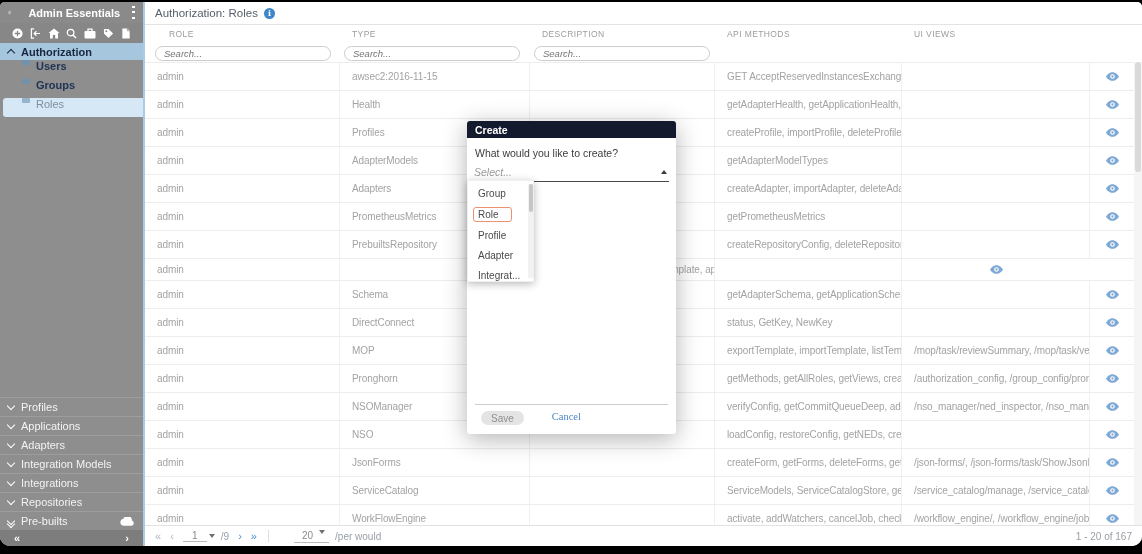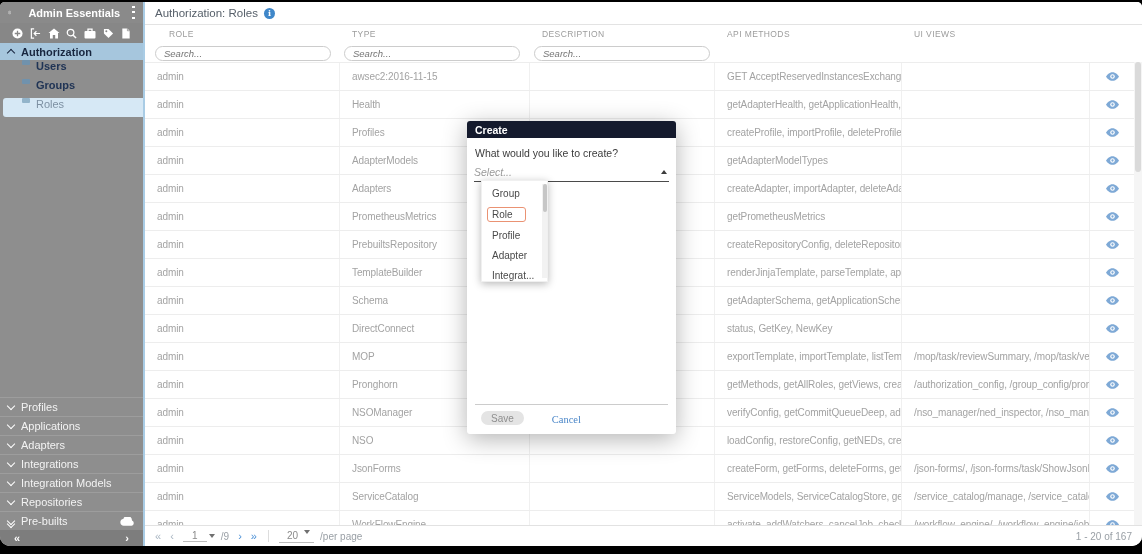--- a/index.html
+++ b/index.html
@@ -67,46 +67,46 @@
     align-items:center;padding:0 10px;font-size:10px;color:#9aa0a6;flex-shrink:0;}
   .pg-ic{font-size:11px;margin-right:9px;cursor:pointer;}
   .pg-ic.mut{color:#a9b6c2;}
   .pg-ic.act{color:#4b90d6;}
   .pg-input{width:24px;border:none;border-bottom:1px solid #bbb;text-align:center;font-size:10px;
     color:#8a8a8a;margin-right:2px;outline:none;font-family:"Liberation Sans",sans-serif;padding:0;}
   .caret-dn{width:0;height:0;border-left:3px solid transparent;border-right:3px solid transparent;
     border-top:4px solid #707070;display:inline-block;margin:0 6px 0 0;}
   .pg-div{width:1px;height:12px;background:#ddd;margin:0 10px 0 2px;}
   .pp-val{border-bottom:1px solid #bbb;padding:0 4px 1px 8px;color:#8a8a8a;margin-right:0;
-    display:inline-flex;align-items:flex-start;cursor:pointer;}
+    display:inline-flex;align-items:flex-start;cursor:pointer;margin-left:15px;}
   .pp-val .caret-dn{margin:0 0 0 6px;}
   .pg-range{margin-left:auto;font-size:10px;color:#9aa0a6;}
   .vscroll{position:absolute;top:60px;right:0;bottom:21px;width:8px;background:#f5f5f5;}
   .vscroll .thumb{position:absolute;top:0;left:1px;right:1px;height:110px;background:#dadada;border-radius:3px;}
   
   .modal{position:absolute;left:467px;top:119px;width:209px;height:313px;background:#fff;
     border-radius:3px;box-shadow:0 5px 25px rgba(0,0,0,.3);z-index:10;display:flex;flex-direction:column;}
   .modal-header{height:17px;background:#141a2d;color:#fff;font-size:10.5px;font-weight:bold;
     display:flex;align-items:center;padding:0 8px;border-radius:3px 3px 0 0;}
   .modal-q{font-size:10.5px;color:#3c3c3c;margin:9px 8px 0;}
   .select-box{margin:7px 7px 0;border-bottom:1px solid #4a4a4a;padding-bottom:3px;display:flex;
     align-items:center;cursor:pointer;position:relative;}
   .select-box .ph{font-size:10.5px;font-style:italic;color:#9a9a9a;flex:1;}
   .caret-up{width:0;height:0;border-left:3.5px solid transparent;border-right:3.5px solid transparent;
     border-bottom:4.5px solid #3c3c3c;margin-right:2px;}
-  .dropdown{position:absolute;left:14px;top:59px;width:65px;height:94px;background:#fff;
+  .dropdown{position:absolute;left:0;top:59px;width:65px;height:94px;background:#fff;
     box-shadow:0 2px 8px rgba(0,0,0,.28);border:1px solid #f0f0f0;padding:6px 0 0;z-index:12;}
   .dd-scroll{position:absolute;right:0;top:3px;bottom:3px;width:5px;background:#f2f2f2;}
   .dd-scroll .thumb{position:absolute;top:0;left:.5px;right:.5px;height:28px;background:#c6c6c6;border-radius:2px;}
   .option{font-size:10px;color:#4a4a4a;padding:0 0 0 10px;margin-bottom:7px;cursor:pointer;white-space:nowrap;}
   .option .opt-label{display:inline-block;padding:1px 0;}
   .option.highlighted .opt-label{border:1px solid #ea9273;border-radius:3px;
     padding:1px 12px 1px 4px;margin-left:-5px;}
   .modal-footer{margin-top:auto;border-top:1px solid #ccc;margin-left:8px;margin-right:8px;
-    padding:6px 0 9px;display:flex;align-items:flex-end;}
+    padding:6px 0 9px;display:flex;align-items:flex-start;}
   .save-btn{background:#e4e4e4;color:#8f8f8f;font-size:10px;border:none;border-radius:8px;
     height:14px;padding:0 10px;margin-left:6px;cursor:pointer;font-family:"Liberation Sans",sans-serif;}
   .cancel-btn{color:#4a86c8;font-size:10.5px;margin-left:28px;cursor:pointer;font-family:Liberation Serif, serif;}
 </style>
 </head>
 <body>
 
 <div class="app">
 
   <aside class="sidebar">
@@ -177,25 +177,25 @@
         <div class="section-row">
           <span class="chev"></span>
           <span>Applications</span>
         </div>
         <div class="section-row">
           <span class="chev"></span>
           <span>Adapters</span>
         </div>
         <div class="section-row">
           <span class="chev"></span>
+          <span>Integration Models</span>
+        </div>
+        <div class="section-row">
+          <span class="chev"></span>
           <span>Integrations</span>
-        </div>
-        <div class="section-row">
-          <span class="chev"></span>
-          <span>Integration Models</span>
         </div>
         <div class="section-row">
           <span class="chev"></span>
           <span>Repositories</span>
         </div>
         <div class="section-row">
           <span class="dbl">
             <span class="chev"></span>
             <span class="chev"></span>
           </span>
@@ -351,21 +351,20 @@
               <path d="M12 0C6.2 0 1.8 4.7 0 8c1.8 3.3 6.2 8 12 8s10.2-4.7 12-8c-1.8-3.3-6.2-8-12-8z" fill="#7ea9d6"></path>
               <circle cx="12" cy="8" r="4.2" fill="#fff"></circle>
               <circle cx="12" cy="8" r="2.1" fill="#7ea9d6"></circle>
             </svg>
           </span>
         </div>
       </div>
 
       <div class="grid trow">
         <div class="cell c-role">admin</div>
-        <div class="cell c-type">TemplateBuilder</div>
         <div class="cell c-desc"></div>
         <div class="cell c-api">renderJinjaTemplate, parseTemplate, applyT...</div>
         <div class="cell c-ui"></div>
         <div class="cell">
           <span class="eye-btn">
             <svg width="13" height="9" viewBox="0 0 24 16">
               <path d="M12 0C6.2 0 1.8 4.7 0 8c1.8 3.3 6.2 8 12 8s10.2-4.7 12-8c-1.8-3.3-6.2-8-12-8z" fill="#7ea9d6"></path>
               <circle cx="12" cy="8" r="4.2" fill="#fff"></circle>
               <circle cx="12" cy="8" r="2.1" fill="#7ea9d6"></circle>
             </svg>
@@ -534,21 +533,21 @@
       <input class="pg-input" value="1" style="">
       <span class="caret-dn"></span>
       <span style="margin-right:9px">/9</span>
       <span class="pg-ic act">›</span>
       <span class="pg-ic act">»</span>
       <span class="pg-div"></span>
       <span class="pp-val">
         <span>20</span>
         <span class="caret-dn"></span>
       </span>
-      <span style="margin-left:6px">/per page</span>
+      <span style="margin-left:6px">/per would</span>
       <span class="pg-range">1 - 20 of 167</span>
     </div>
 
     <div class="vscroll">
       <div class="thumb"></div>
     </div>
   </main>
 
   <div class="modal">
     <div class="modal-header">Create</div>

